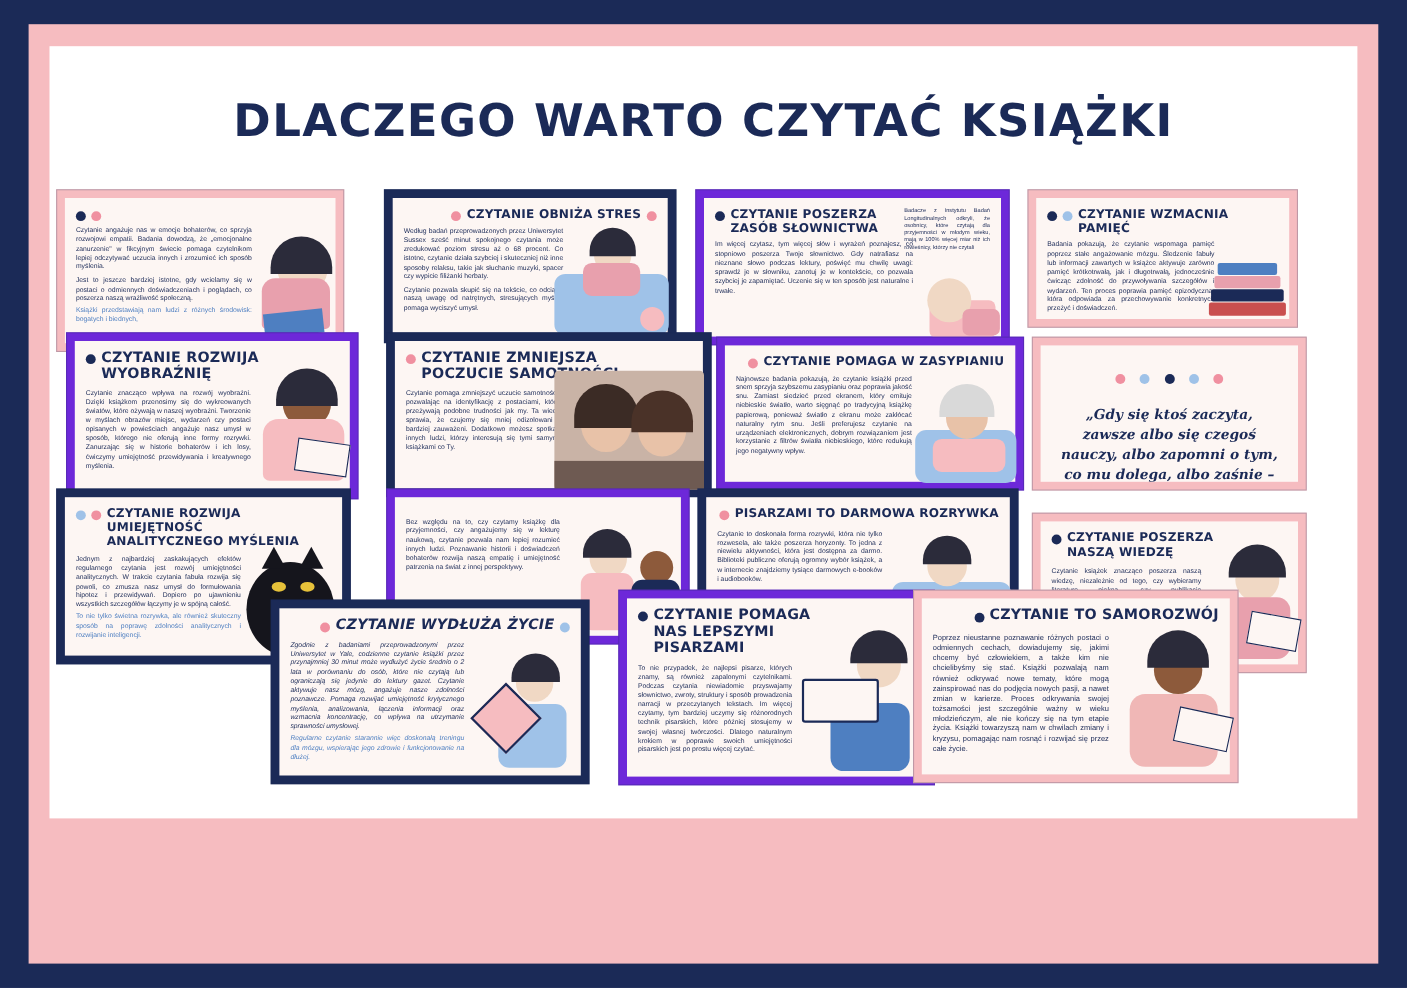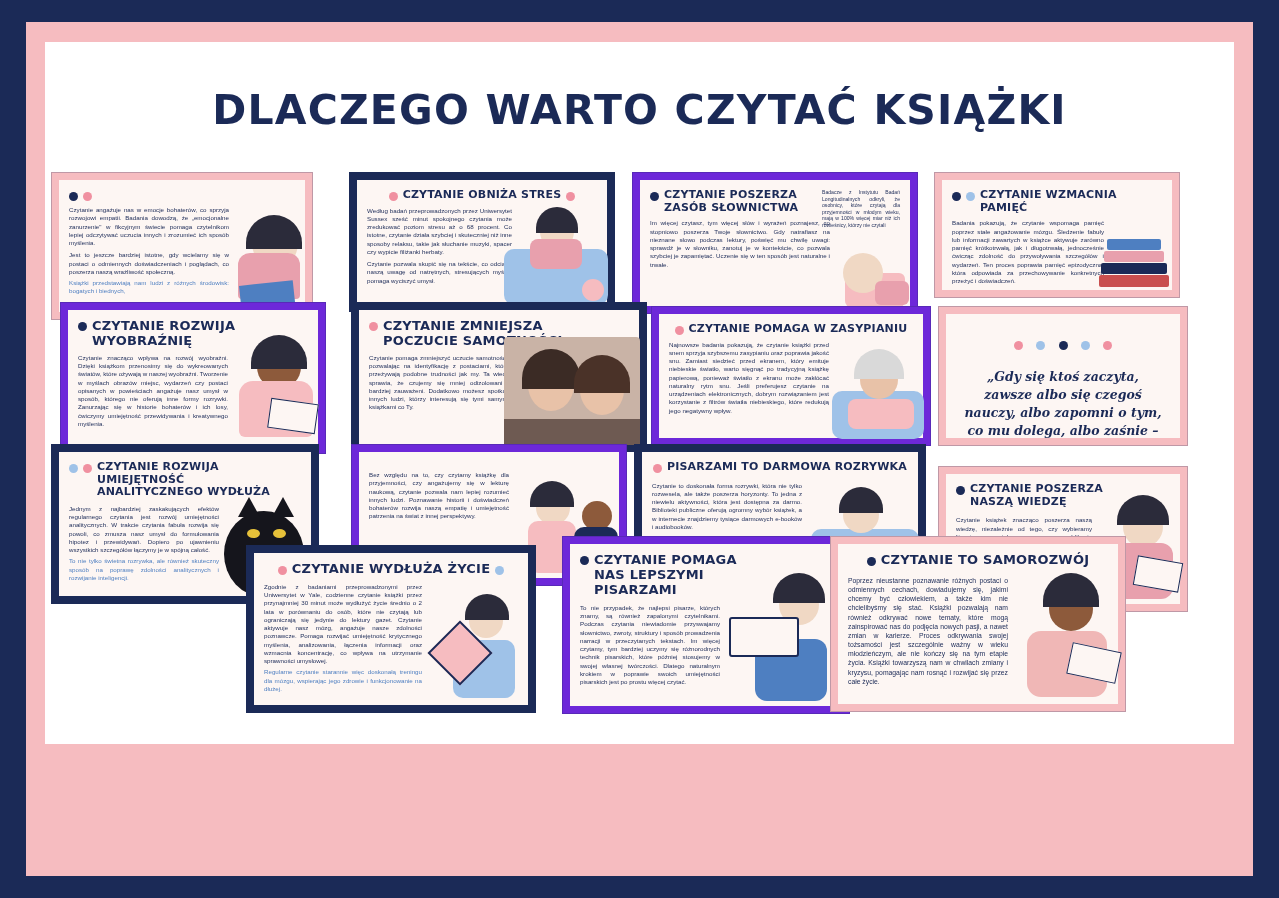--- a/index.html
+++ b/index.html
@@ -113,21 +113,21 @@
     font-size: 6.2px;
     line-height: 1.33;
     color: #1b2a57;
     text-align: justify;
   }
   .card-body.tiny { font-size: 5.1px; line-height: 1.3; }
   .card-body.mid { font-size: 6.8px; line-height: 1.35; }
   .hl { color: #4e7fc1; }
 
   .centered-head {
-    justify-content: center;
+    justify-content: flex-end;
     align-items: center;
   }
   .centered-head .card-title { text-align: center; }
 
   
   .quote-card .quote-dots {
     text-align: center;
     margin: 10px 0 14px 0;
     letter-spacing: 3px;
   }
@@ -301,21 +301,21 @@
       <div class="quote-text">„Gdy się ktoś zaczyta, zawsze albo się czegoś nauczy, albo zapomni o tym, co mu dolega, albo zaśnie – w każdym razie wygra"</div>
 
     </div>
   </div>
 
   <div class="card bg-navy" style="left:51px; top:444px; width:268px; height:160px;">
     <div class="card-inner">
       <div class="card-head">
         <span class="dot blue"></span>
         <span class="dot pink"></span>
-        <span class="card-title sm" style="width:180px;">CZYTANIE ROZWIJA UMIEJĘTNOŚĆ ANALITYCZNEGO WYDŁUŻA</span>
+        <span class="card-title sm" style="width:180px;">CZYTANIE ROZWIJA UMIEJĘTNOŚĆ ANALITYCZNEGO MYŚLENIA</span>
       </div>
       <div class="card-body" style="width:150px; margin-top:6px;">Jednym z najbardziej zaskakujących efektów regularnego czytania jest rozwój umiejętności analitycznych. W trakcie czytania fabuła rozwija się powoli, co zmusza nasz umysł do formułowania hipotez i przewidywań. Dopiero po ujawnieniu wszystkich szczegółów łączymy je w spójną całość.</div>
       <div class="card-body hl" style="width:150px; margin-top:3px;">To nie tylko świetna rozrywka, ale również skuteczny sposób na poprawę zdolności analitycznych i rozwijanie inteligencji.</div>
     </div>
     <div class="illu" style="right:6px; bottom:6px; width:92px; height:112px;">
       <div class="blob" style="right:8px; bottom:0; width:80px; height:86px; background:#15151c;"></div>
       <div class="sq" style="right:52px; top:12px; width:0; height:0; border-left:11px solid transparent; border-right:11px solid transparent; border-bottom:20px solid #15151c;"></div>
       <div class="sq" style="right:18px; top:12px; width:0; height:0; border-left:11px solid transparent; border-right:11px solid transparent; border-bottom:20px solid #15151c;"></div>
       <div class="blob" style="right:52px; top:44px; width:13px; height:9px; background:#e6c13a;"></div>
       <div class="blob" style="right:26px; top:44px; width:13px; height:9px; background:#e6c13a;"></div>
@@ -360,21 +360,21 @@
       <div class="card-body" style="width:136px; margin-top:8px;">Czytanie książek znacząco poszerza naszą wiedzę, niezależnie od tego, czy wybieramy literaturę piękną, czy publikacje popularnonaukowe. Każda przeczytana strona dostarcza nam nowych informacji, faktów i perspektyw, które wzbogacają nasze rozumienie świata.</div>
     </div>
     <div class="illu" style="right:6px; bottom:6px; width:92px; height:112px;">
       <div class="blob" style="right:18px; top:14px; width:40px; height:40px; background:#f0d8c4;"></div>
       <div class="blob" style="right:12px; top:2px; width:52px; height:30px; background:#2b2b3a; border-radius:26px 26px 0 0;"></div>
       <div class="sq" style="right:8px; bottom:6px; width:70px; height:56px; background:#e8a0ad; border-radius:12px;"></div>
       <div class="sq" style="right:0; bottom:16px; width:44px; height:28px; background:#fdf6f3; border:1px solid #1b2a57; transform:rotate(10deg);"></div>
     </div>
   </div>
 
-  <div class="card bg-navy" style="left:246px; top:545px; width:290px; height:168px;">
+  <div class="card bg-navy" style="left:246px; top:545px; width:290px; height:168px;font-style:italic;">
     <div class="card-inner">
       <div class="card-head centered-head">
         <span class="dot pink"></span>
         <span class="card-title">CZYTANIE WYDŁUŻA ŻYCIE</span>
         <span class="dot blue"></span>
       </div>
       <div class="card-body" style="width:158px; margin-top:6px;">Zgodnie z badaniami przeprowadzonymi przez Uniwersytet w Yale, codzienne czytanie książki przez przynajmniej 30 minut może wydłużyć życie średnio o 2 lata w porównaniu do osób, które nie czytają lub ograniczają się jedynie do lektury gazet. Czytanie aktywuje nasz mózg, angażuje nasze zdolności poznawcze. Pomaga rozwijać umiejętność krytycznego myślenia, analizowania, łączenia informacji oraz wzmacnia koncentrację, co wpływa na utrzymanie sprawności umysłowej.</div>
       <div class="card-body hl" style="width:158px; margin-top:3px;">Regularne czytanie starannie więc doskonałą treningu dla mózgu, wspierając jego zdrowie i funkcjonowanie na dłużej.</div>
     </div>
     <div class="illu" style="right:6px; bottom:6px; width:110px; height:118px;">

